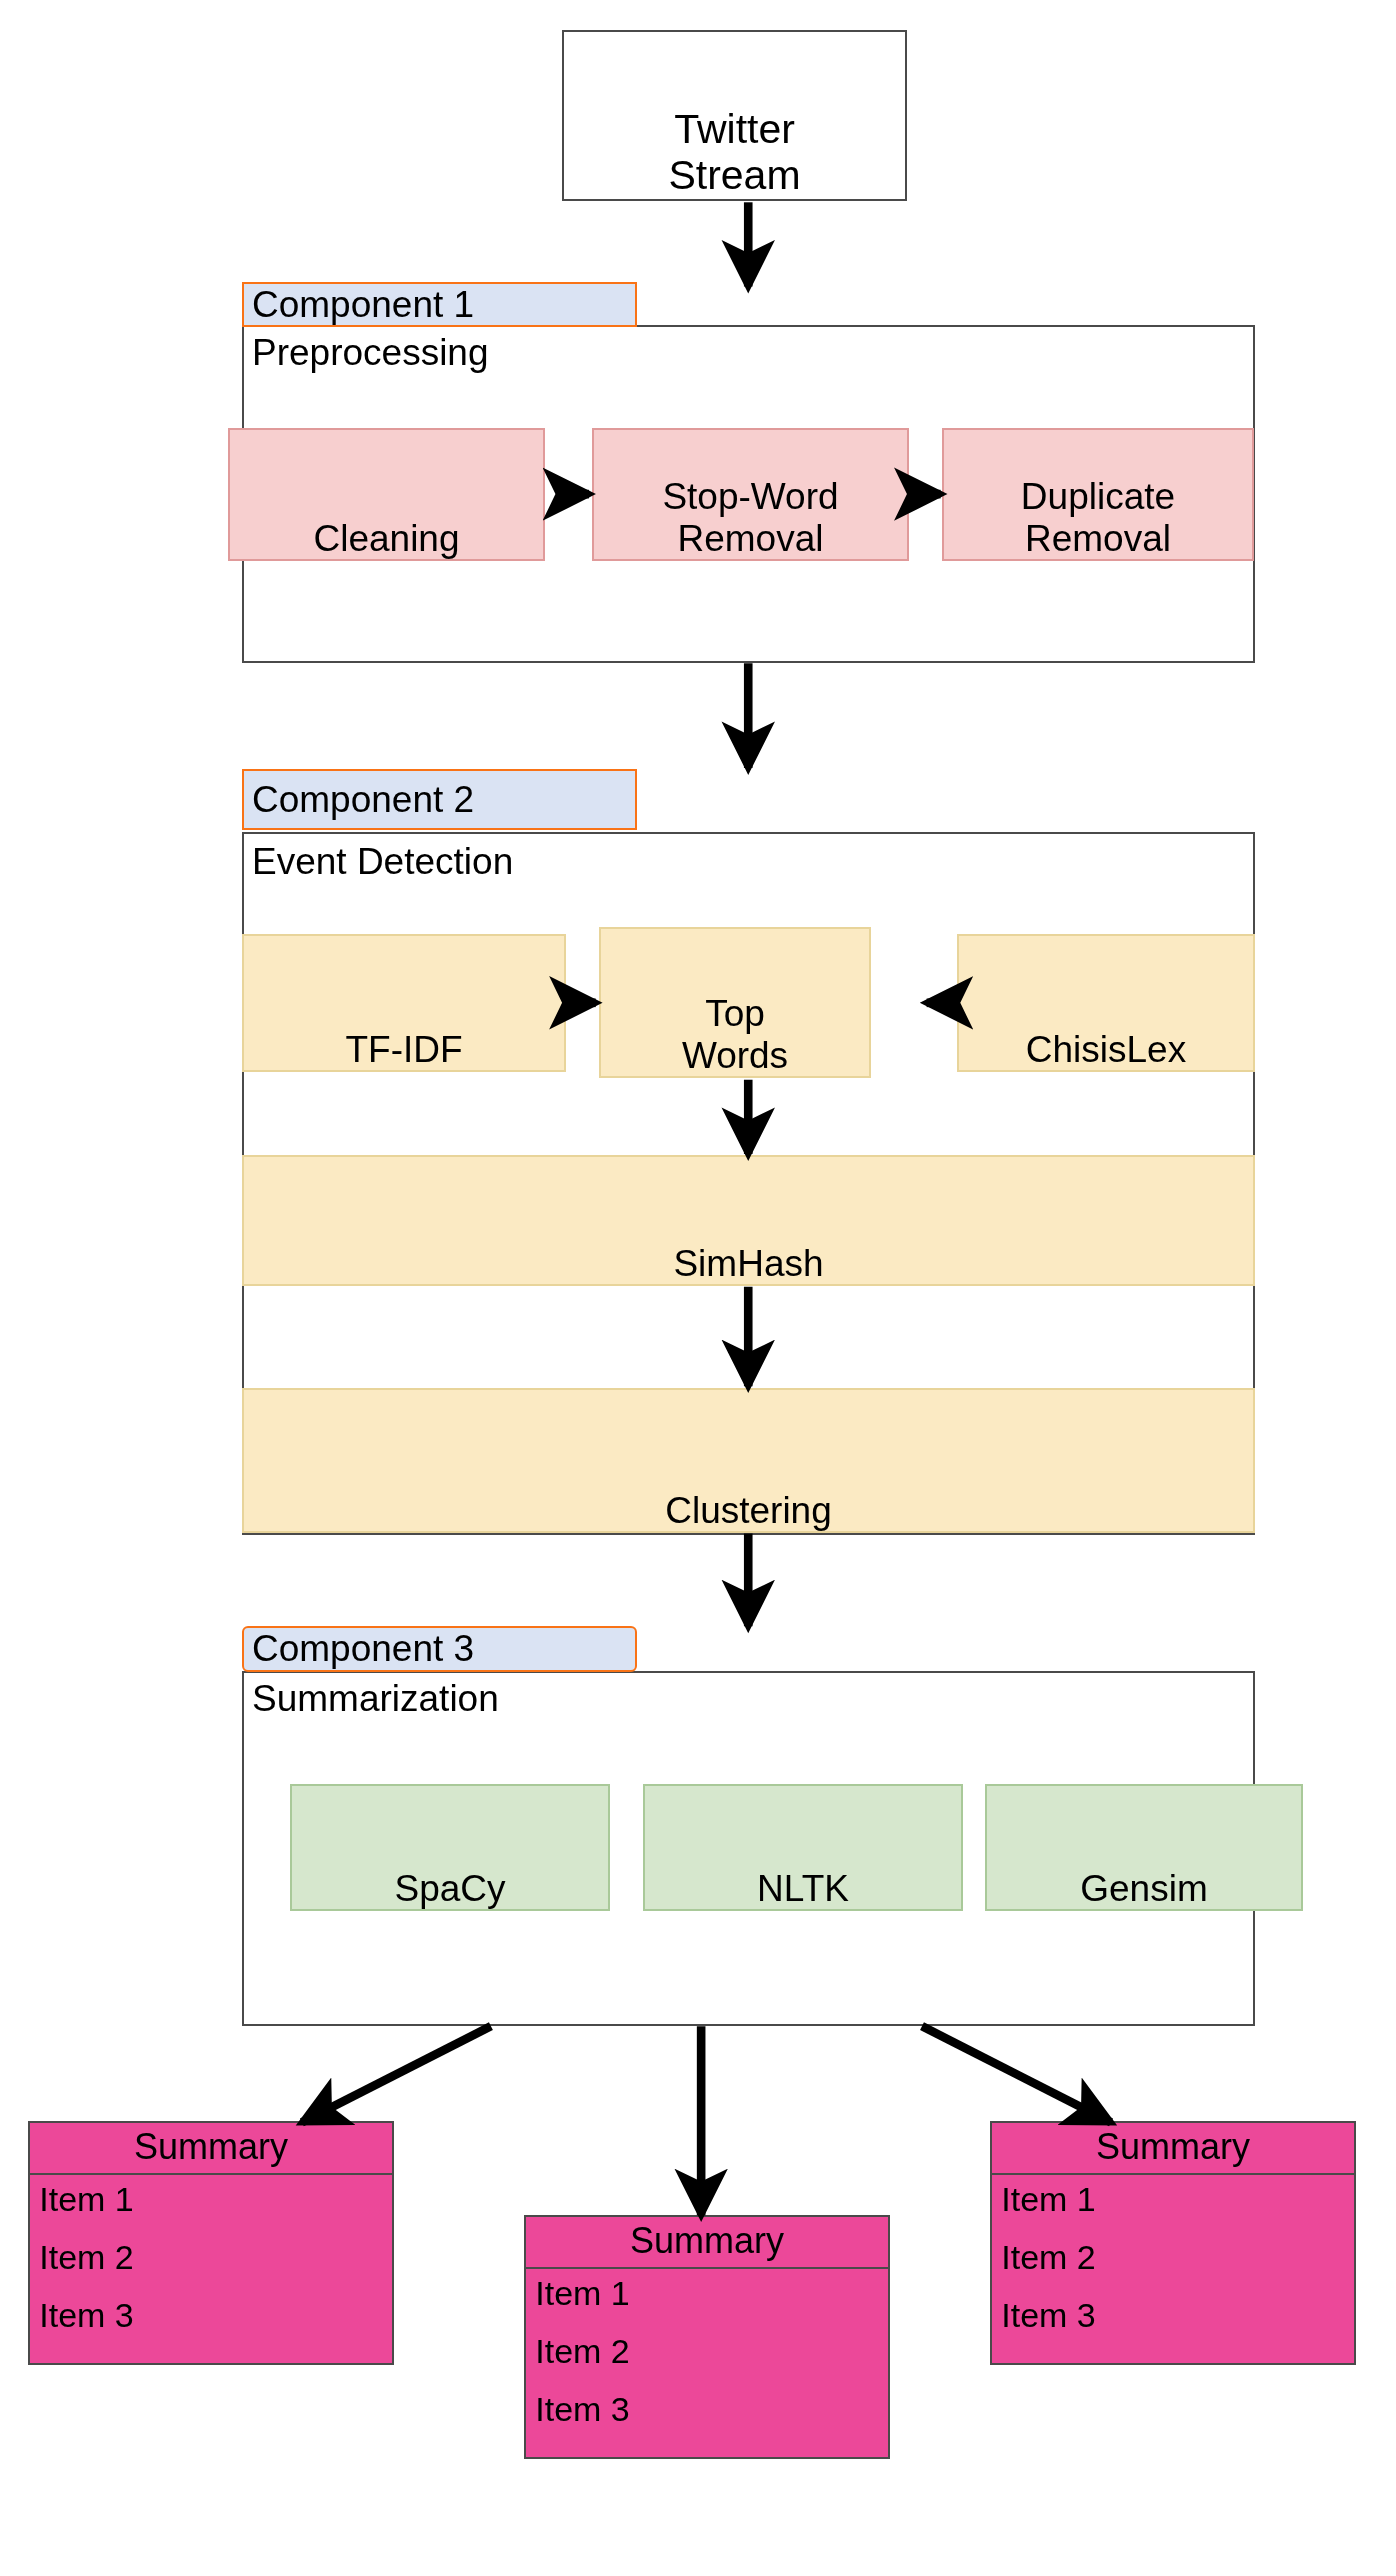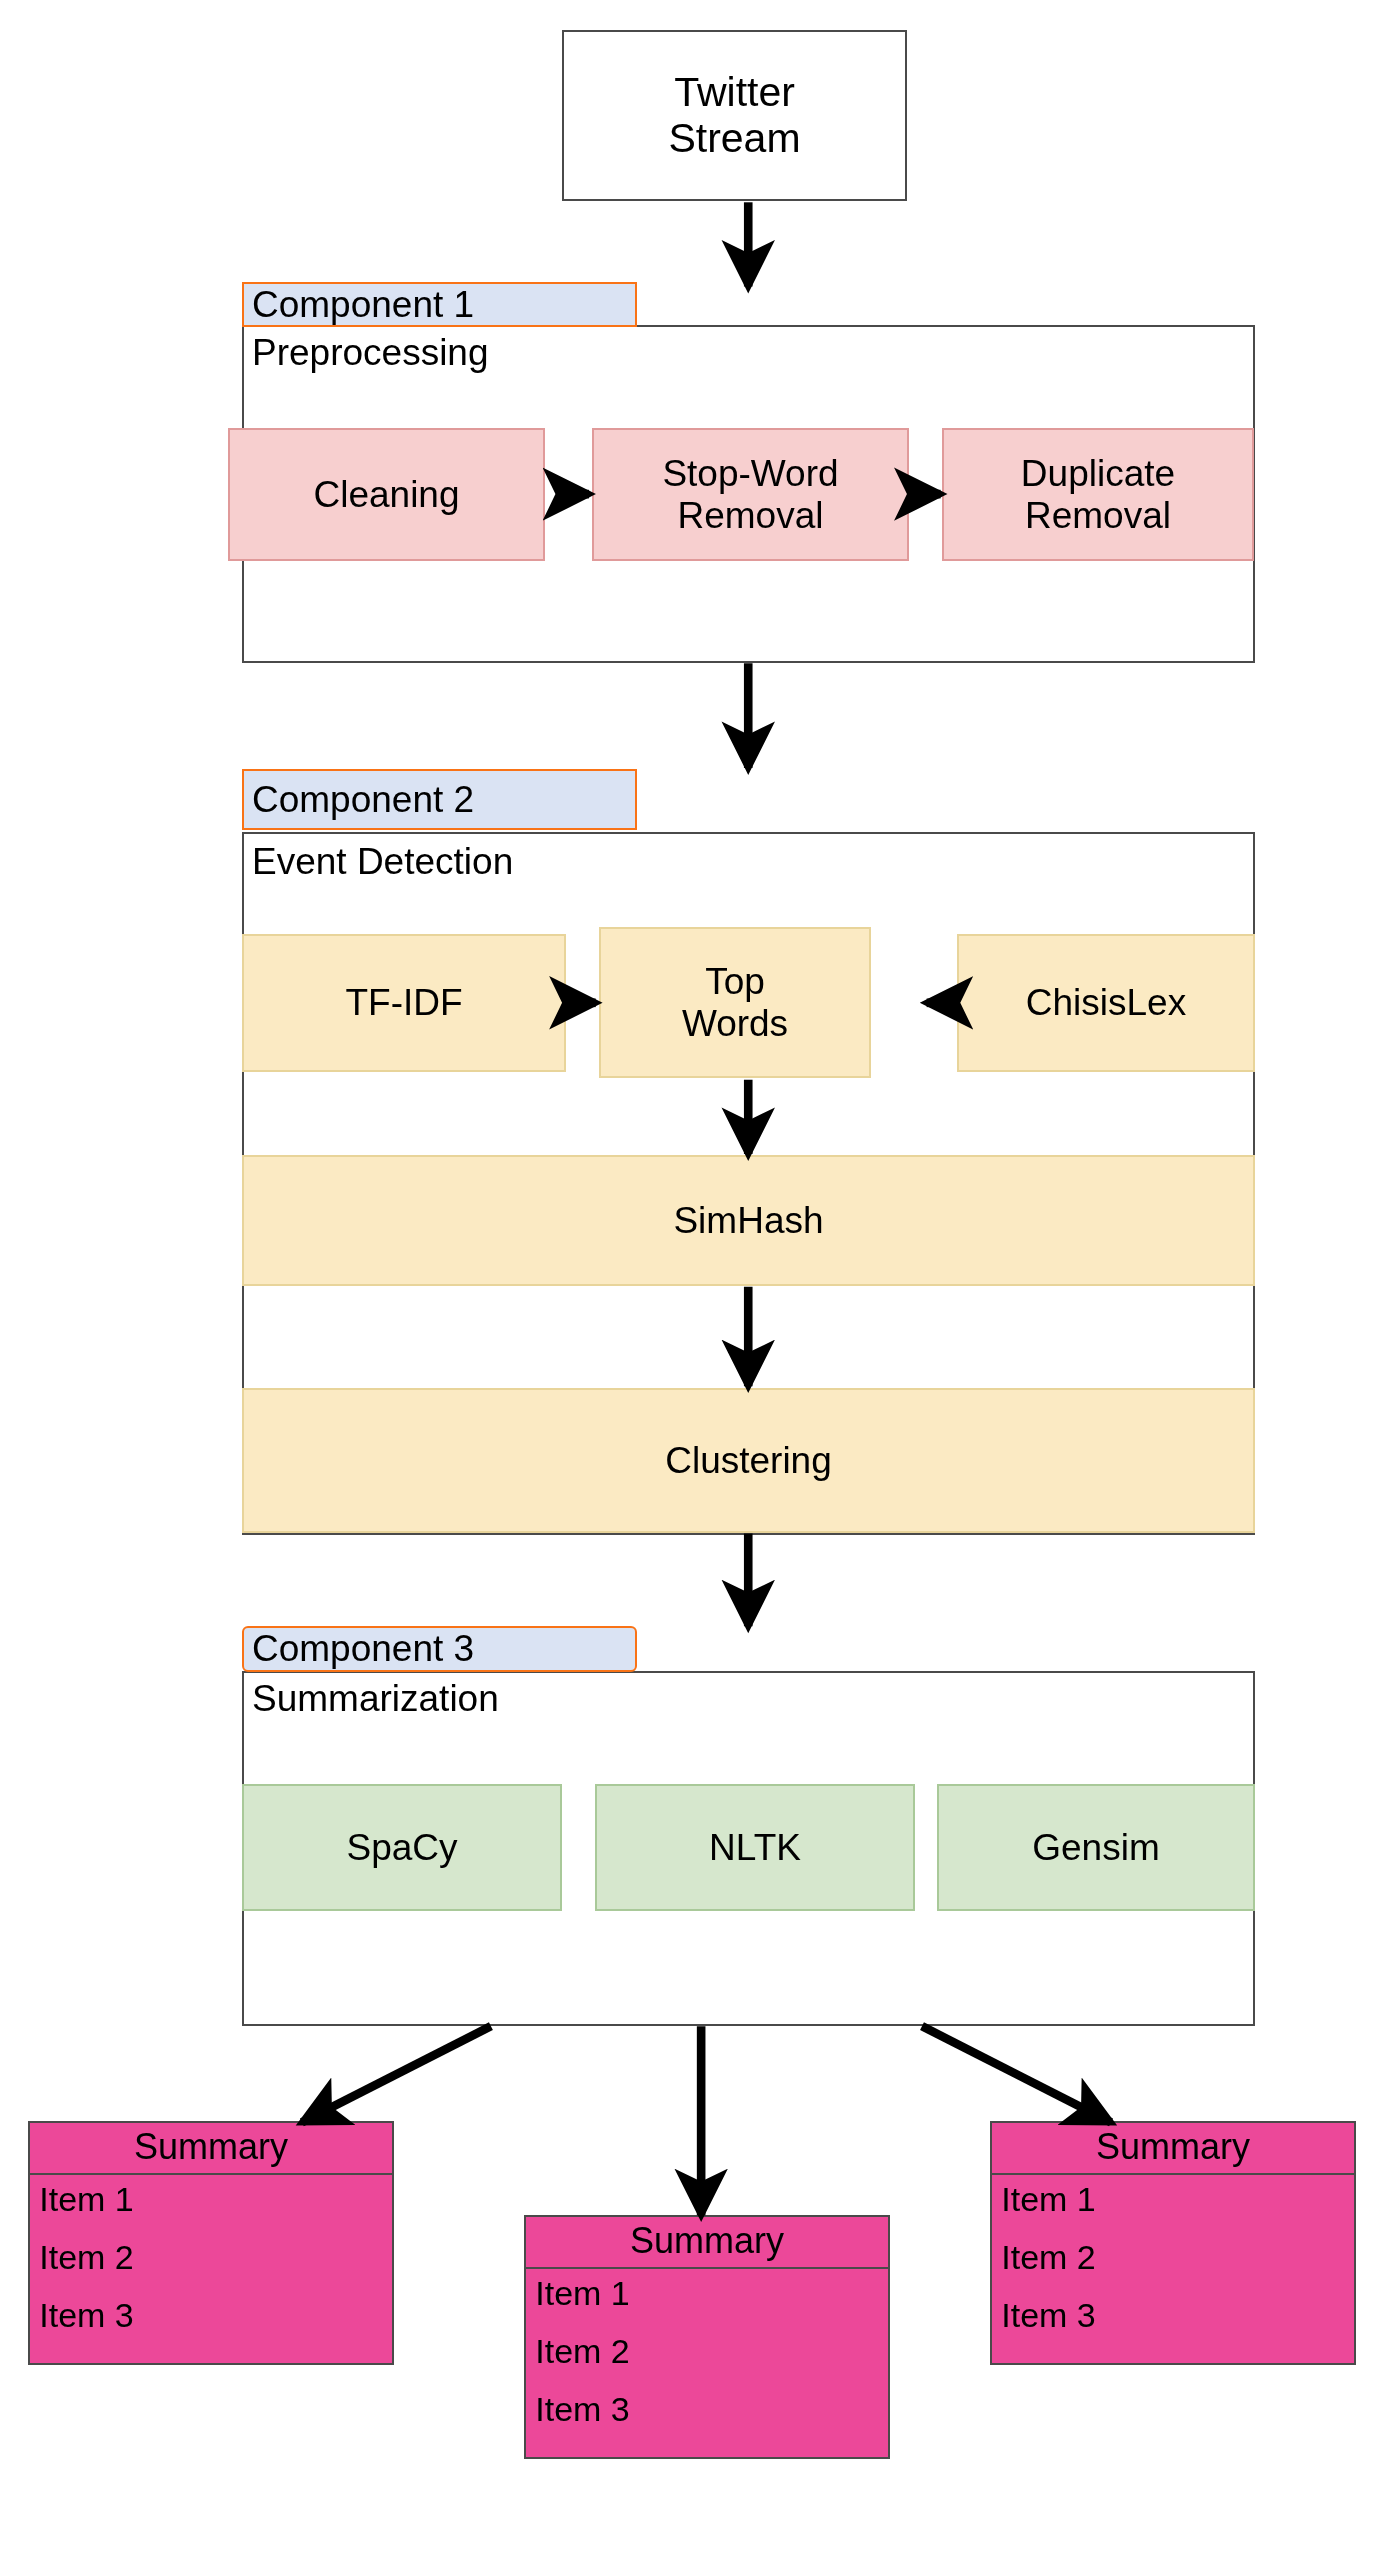--- a/index.html
+++ b/index.html
@@ -14,21 +14,21 @@
     background: #ffffff;
     font-family: "Liberation Sans", sans-serif;
     overflow: hidden;
   }
 
   
   .box {
     position: absolute;
     box-sizing: border-box;
     display: flex;
-    align-items: center;
+    align-items: flex-end;
     justify-content: center;
     text-align: center;
     color: #000000;
     line-height: 1.12;
   }
 
   
   .node-white {
     background: #ffffff;
     border: 2.7px solid #4a4a4a;
@@ -75,20 +75,21 @@
   }
   .node-yellow {
     background: #fbeac3;
     border: 2px solid #e8d49a;
     font-size: 37px;
   }
   .node-green {
     background: #d6e7cd;
     border: 2px solid #a9c999;
     font-size: 37px;
+    margin-left: 48px;
   }
 
   
   .summary {
     position: absolute;
     box-sizing: border-box;
     background: #ec4899;
     border: 2.7px solid #4a4a4a;
     display: flex;
     flex-direction: column;

